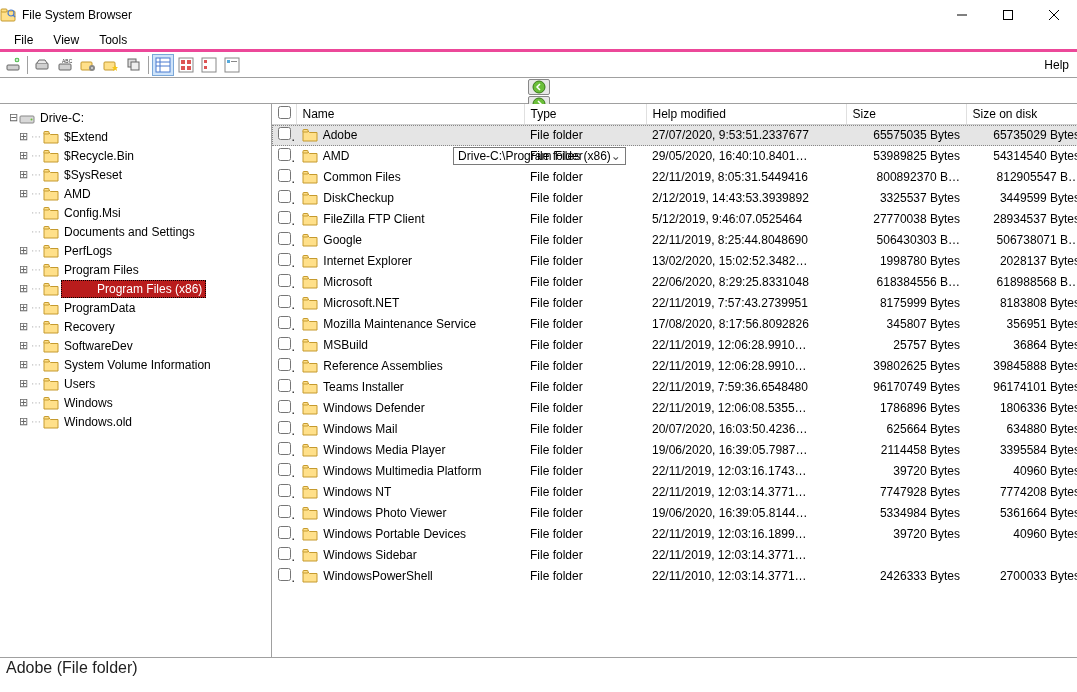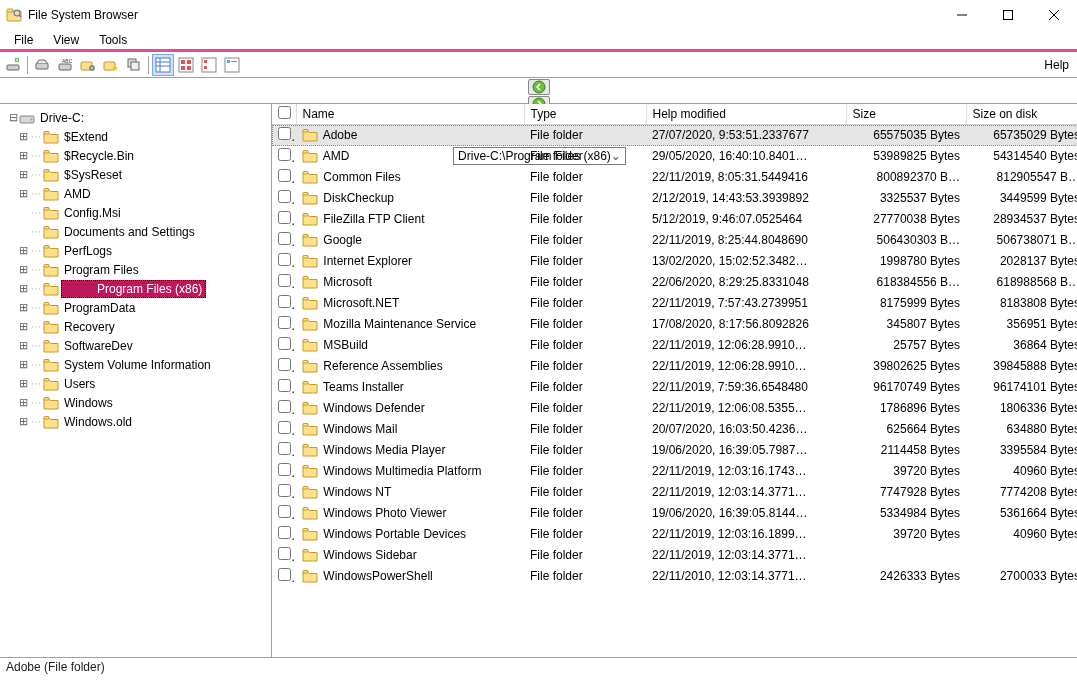--- a/index.html
+++ b/index.html
@@ -1,17 +1,17 @@
 <!DOCTYPE html>
 <html><head>
 <meta charset="utf-8">
 <style>
 * { box-sizing: border-box; margin: 0; padding: 0; }
 html, body { width: 1077px; height: 692px; font-family: "Segoe UI", Tahoma, sans-serif; font-size: 12px; color: #000; background: #fff; overflow: hidden; }
-.titlebar { display: flex; align-items: center; height: 30px; padding-left: 6px; }
+.titlebar { display: flex; align-items: center; height: 30px; }
 .titlebar .app-icon { width: 16px; height: 16px; margin-right: 6px; }
 .titlebar .title { flex: 1; font-size: 12px; }
 .win-controls { display: flex; }
 .win-btn { width: 46px; height: 30px; display: flex; align-items: center; justify-content: center; }
 .win-btn svg { width: 10px; height: 10px; }
 .menubar { display: flex; align-items: center; height: 22px; padding-left: 4px; border-bottom: 3px solid #ec4899;}
 .menubar .menu-item { padding: 2px 10px; cursor: default; }
 .toolbar-row { display: flex; align-items: center; height: 26px; border-bottom: 1px solid #a0a0a0; padding-left: 2px; gap:1px; }
 .toolbar-row .tb-btn { width: 22px; height: 22px; display: flex; align-items:center; justify-content:center; border:1px solid transparent; }
 .toolbar-row .sep { width:1px; height:18px; background:#a0a0a0; margin:0 2px;}
@@ -21,34 +21,34 @@
 .navbar-row .nav-btn{ width:22px; height:22px; display:flex; align-items:center; justify-content:center; border:1px solid #888; border-radius:2px; background:#e8e8e8;}
 .path-box{ flex:1; height:20px; border:1px solid #7a7a7a; padding:1px 4px; display:flex; align-items:center; font-size:12px; margin-left:2px;}
 .path-box .chev{ margin-left:auto; color:#555;}
 .main-split{ display:flex; height: calc(100% - 30px - 22px - 26px - 26px - 35px); }
 .tree-pane{ width:272px; border-right:1px solid #a0a0a0; overflow:auto; padding-top:4px; padding-bottom:4px;}
 .tree-node{ display:flex; align-items:center; height:19px; padding-left:8px; white-space:nowrap;}
 .tree-node .toggle{ width:11px; text-align:center; color:#666; font-size:11px; display:inline-block;}
 .tree-node .indent{ display:inline-block;}
 .tree-node .dots{ display:inline-block; width:14px; color:#bbb; font-size:10px; text-align:center;}
 .tree-node .label{ padding:1px 3px; }
-.tree-node .label.selected{ background:#be185d; color:#fff; border:1px dotted #000;padding-left:35px;}
+.tree-node .label.selected{ background:#b91c1c; color:#fff; border:1px dotted #000;padding-left:35px;}
 .list-pane{ flex:1; display:flex; flex-direction:column; overflow:hidden;}
 .list-scroll{ flex:1; overflow:scroll; }
 .list-table{ border-collapse:collapse; width:100%; table-layout:fixed;}
 .list-table th{ text-align:left; font-weight:normal; padding:2px 6px; border-right:1px solid #e0e0e0; border-bottom:1px solid #d0d0d0; background:#fff; position:sticky; top:0; height:20px;}
 .list-table th.num{ text-align:left; }
 .list-table td{ padding:1px 6px; height:21px; white-space:nowrap; overflow:hidden; text-overflow:ellipsis; border-bottom:0px;}
 .list-table td.num{ text-align:right;}
 .list-table tr.row.selected{ background:#e5e5e5; outline:1px dotted #888; outline-offset:-1px;}
 .checkbox-cell{ width:18px; text-align:center;}
 input[type=checkbox]{ width:13px; height:13px; }
 .folder-icon{ display:inline-block; width:16px; height:14px; vertical-align:-3px; margin-right:2px;}
 .drive-icon{ display:inline-block; width:16px; height:14px; vertical-align:-3px; margin-right:2px;}
-.statusbar{ height:26px; border-top:1px solid #a0a0a0; padding:2px 6px; font-size:12px; color:#222;}
+.statusbar{ height:26px; border-top:1px solid #a0a0a0; padding:2px 6px; font-size:16px; color:#222;}
 .statusbar div{ line-height:15px;}
 </style>
 </head>
 <body>
 
 <div class="titlebar">
   <span class="app-icon">
     <svg viewBox="0 0 16 16">
         <rect x="1" y="4" width="14" height="10" rx="1" fill="#ffe08a" stroke="#c59a2e"></rect>
         <rect x="1" y="2" width="6" height="3" rx="1" fill="#ffe08a" stroke="#c59a2e"></rect>

